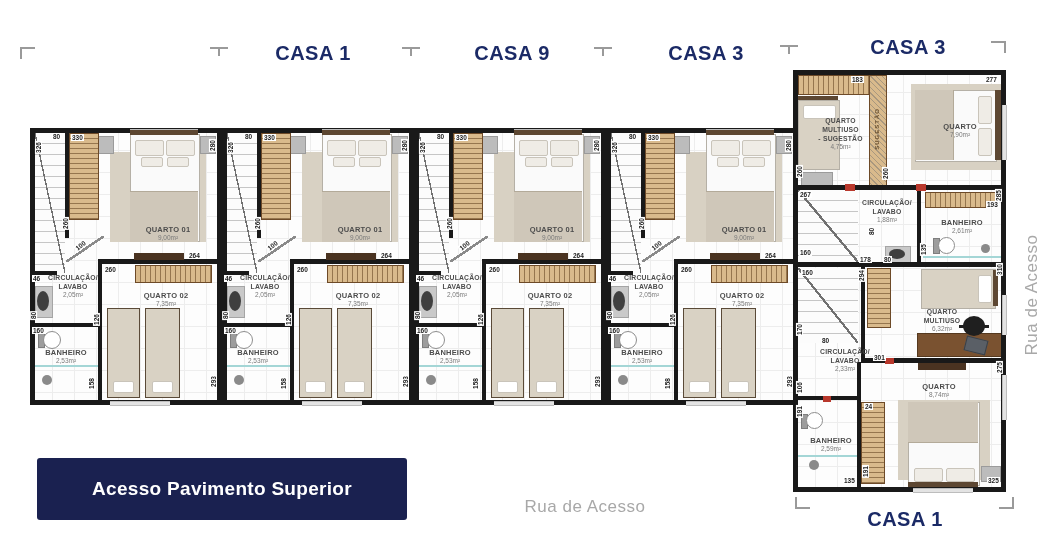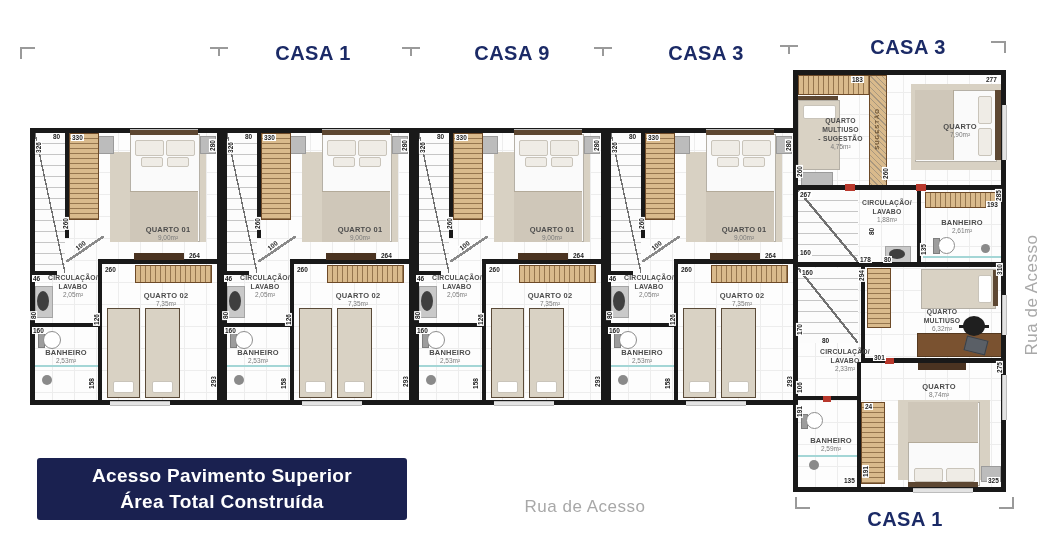--- a/index.html
+++ b/index.html
@@ -87,21 +87,20 @@
   <div class="mk t" style="left:780px;top:45px"></div>
   <div class="mk tr" style="left:991px;top:41px"></div>
   <div class="mk bl" style="left:795px;top:497px"></div>
   <div class="mk br" style="left:999px;top:497px"></div>
 
   <div class="street" style="left:500px;top:497px;width:170px">Rua de Acesso</div>
   <div class="street vert" style="left:1022px;top:395px;width:200px">Rua de Acesso</div>
 
   <div class="title-box">
     <div>Acesso Pavimento Superior</div>
-    <div>Área Total Construída</div>
   </div>
 
   <div>
   <div class="unit blk u0">
     <div class="wall" style="left:0;top:0;width:192px;height:5px"></div>
     <div class="wall" style="left:0;top:272px;width:192px;height:5px"></div>
     <div class="wall" style="left:0;top:0;width:5px;height:277px"></div>
     <div class="wall" style="left:187px;top:0;width:5px;height:277px"></div>
     <div class="window" style="left:100px;top:1px;width:68px;height:3px"></div>
     <div class="window" style="left:80px;top:273px;width:60px;height:3px"></div>

